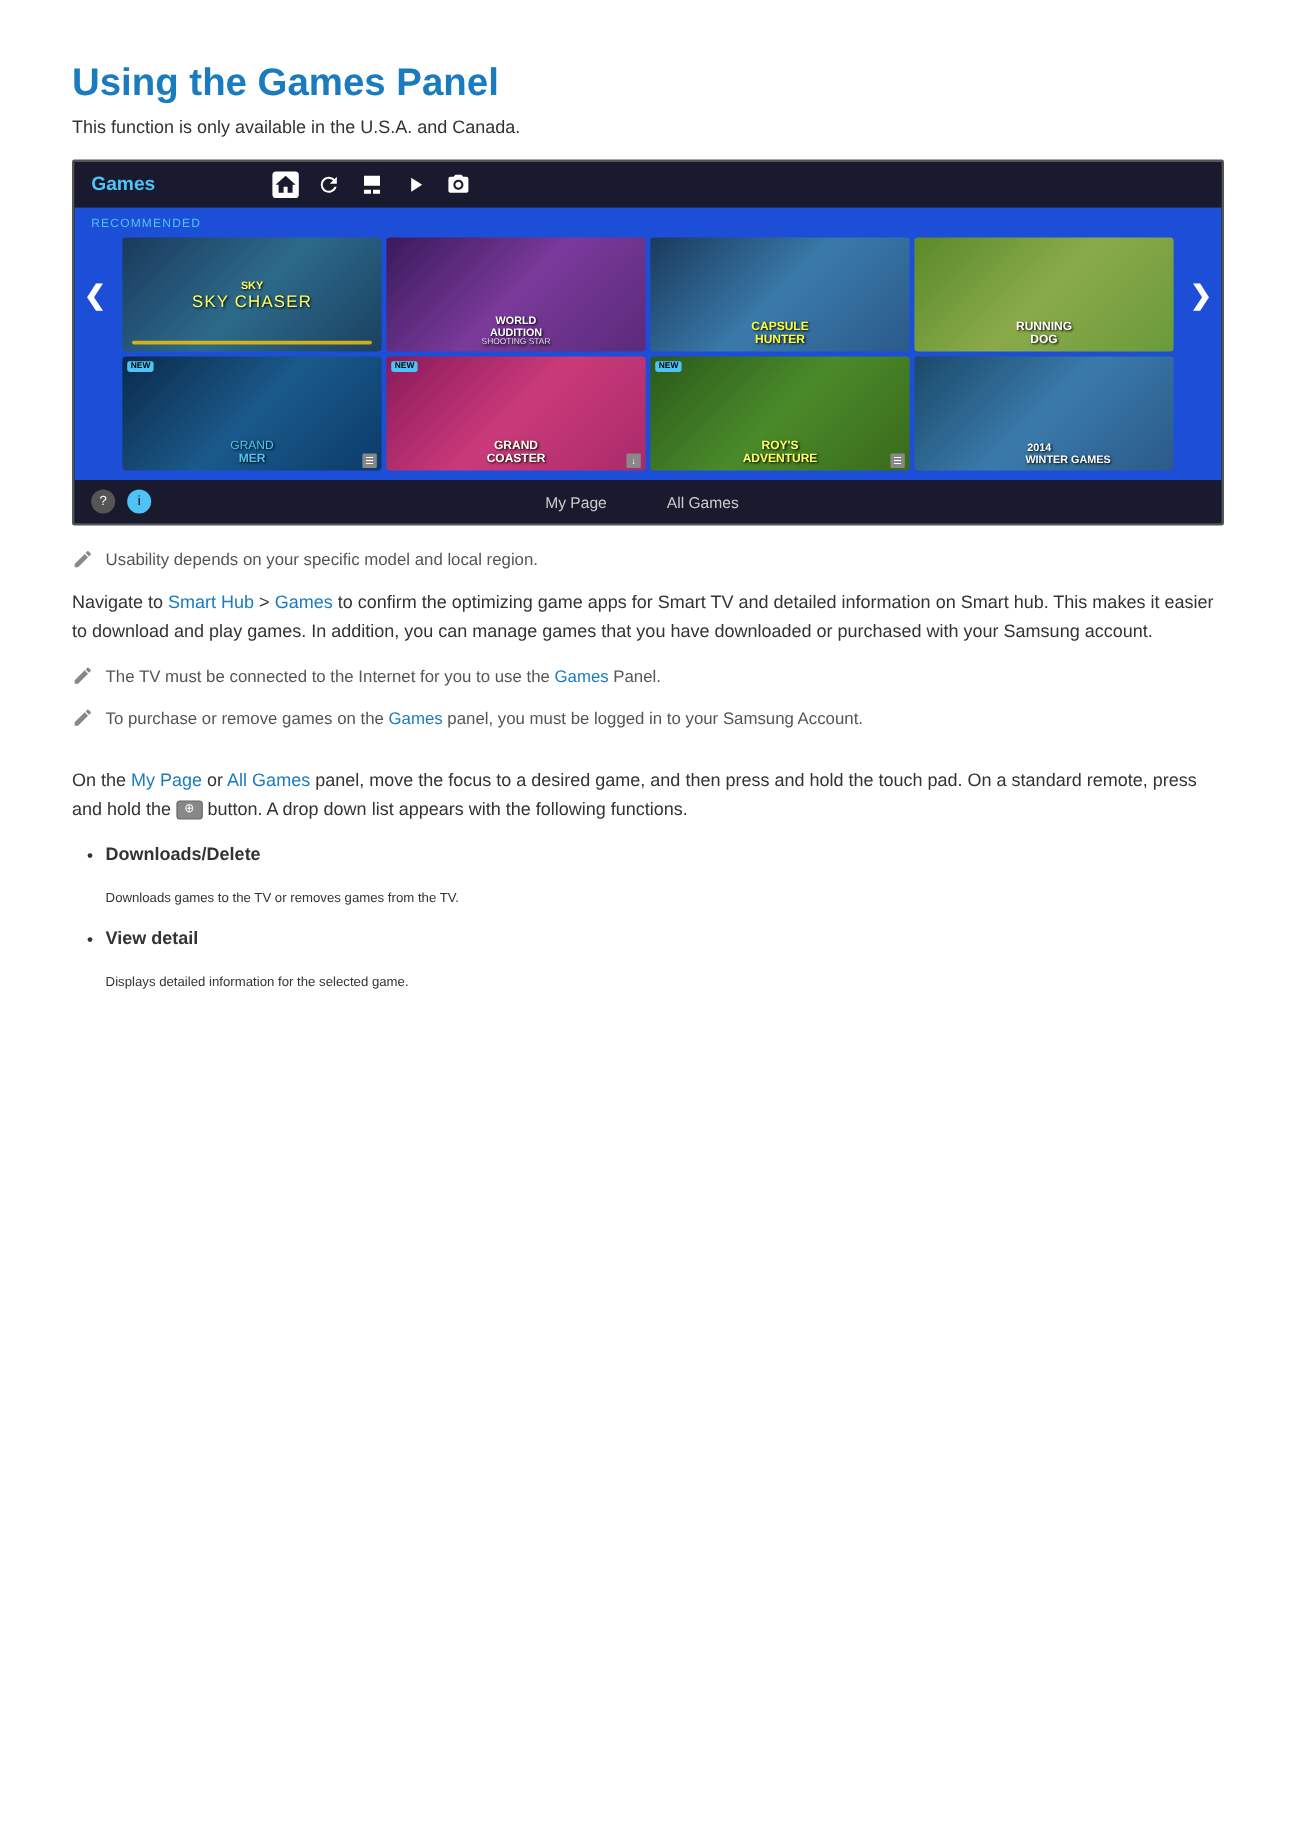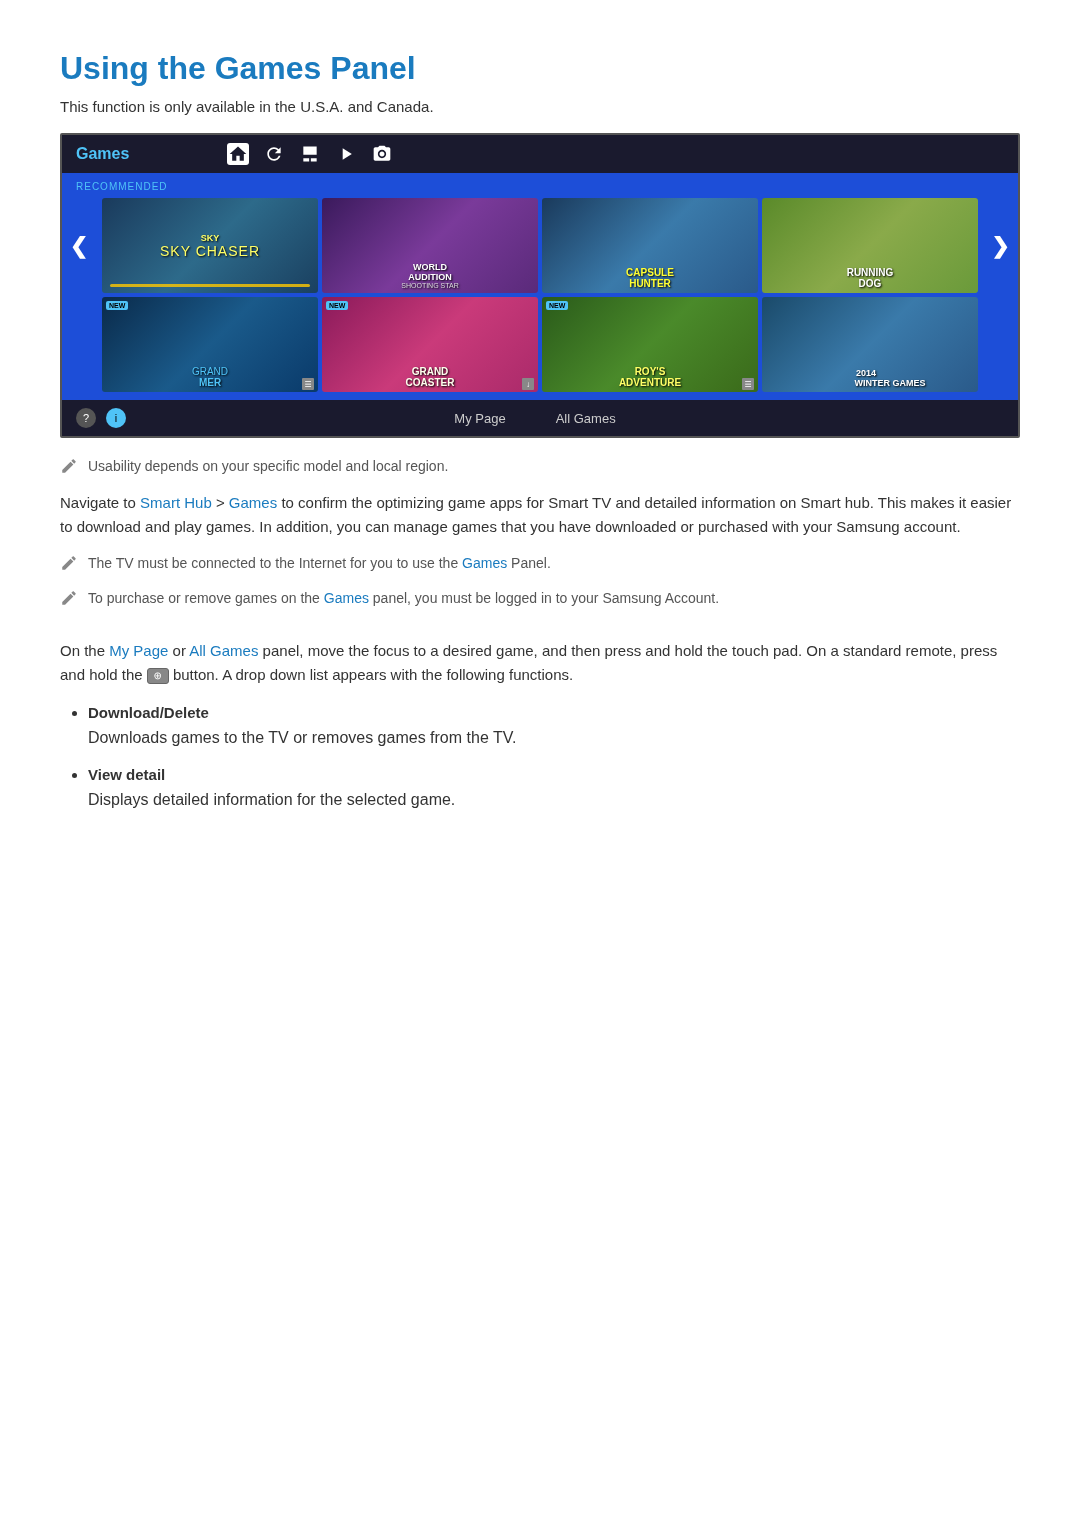--- a/index.html
+++ b/index.html
@@ -199,22 +199,22 @@
     }
     ul.feature-list li {
       margin-bottom: 12px;
       line-height: 1.6;
     }
     .feature-title {
       font-weight: bold;
       font-size: 15px;
     }
     .feature-desc {
-      margin-top: 0;
-      font-size: 16px;
+      margin-top: 16px;
+      font-size: 11px;
       color: #333;
     }
     .remote-icon {
       display: inline-block;
       width: 22px;
       height: 16px;
       background: #888;
       border-radius: 3px;
       vertical-align: middle;
       position: relative;
@@ -397,21 +397,21 @@
 </div>
 
 <div class="divider-section">
 
   <p>
     On the <a class="link">My Page</a> or <a class="link">All Games</a> panel, move the focus to a desired game, and then press and hold the touch pad. On a standard remote, press and hold the <span class="remote-icon"></span> button. A drop down list appears with the following functions.
   </p>
 
   <ul class="feature-list">
     <li>
-      <span class="feature-title">Download/Delete</span>
+      <span class="feature-title">Downloads/Delete</span>
       <div class="feature-desc">Downloads games to the TV or removes games from the TV.</div>
     </li>
     <li>
       <span class="feature-title">View detail</span>
       <div class="feature-desc">Displays detailed information for the selected game.</div>
     </li>
   </ul>
 </div>
 
 </body></html>

